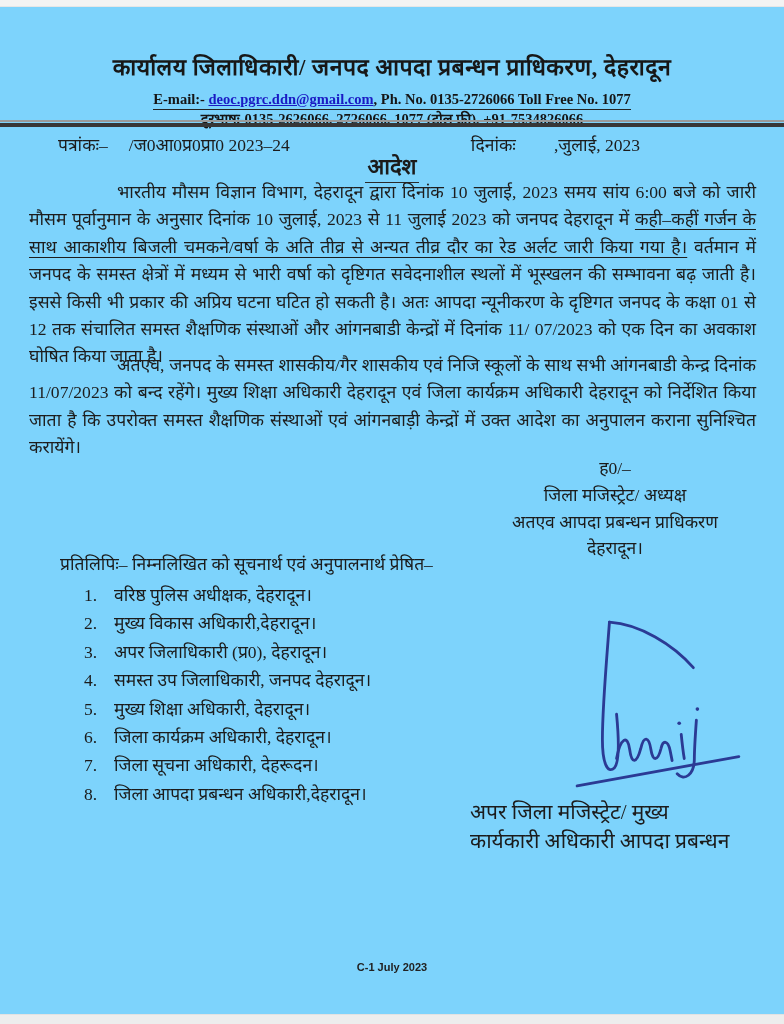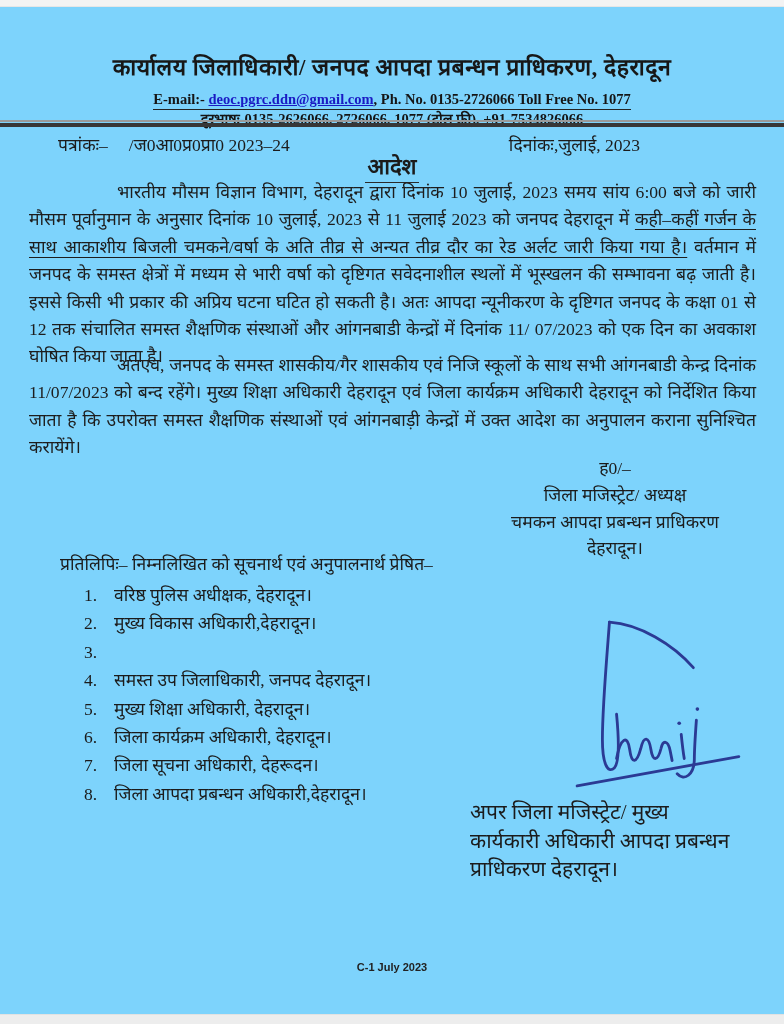--- a/index.html
+++ b/index.html
@@ -36,21 +36,21 @@
   .head-divider .rule-dark{height:4px;background:#373737;margin-top:1px;}
 
   .ref-row{
     position:absolute;top:132px;left:0;width:668px;
     display:flex;align-items:baseline;
     padding:0 28px 0 58px;box-sizing:border-box;
     font-size:17.5px;font-weight:500;
   }
   .ref-number{margin-left:21px;}
   .date-label{margin-left:auto;}
-  .date-value{}
+  .date-value{margin-left:38px;}
 
   .order-heading{
     position:absolute;top:150px;left:0;width:784px;text-align:center;
     font-size:22px;font-weight:bold;
   }
   .order-heading span{display:inline-block;border-bottom:1.8px solid #2a2a2a;padding:0 2px 2px;}
 
   .body-para{
     position:absolute;left:29px;width:727px;
     font-size:17.6px;line-height:27.4px;text-align:justify;
@@ -114,37 +114,38 @@
     <span>आदेश</span>
   </div>
 
   <div class="body-para" id="para1"><span>भारतीय मौसम विज्ञान विभाग, देहरादून द्वारा दिनांक 10 जुलाई, 2023 समय सांय 6:00 बजे को जारी मौसम पूर्वानुमान के अनुसार दिनांक 10 जुलाई, 2023 से 11 जुलाई 2023 को जनपद देहरादून में </span><span class="alert-underline">कही–कहीं गर्जन के साथ आकाशीय बिजली चमकने/वर्षा के अति तीव्र से अन्यत तीव्र दौर का रेड अर्लट जारी किया गया है।</span><span> वर्तमान में जनपद के समस्त क्षेत्रों में मध्यम से भारी वर्षा को दृष्टिगत सवेदनाशील स्थलों में भूस्खलन की सम्भावना बढ़ जाती है। इससे किसी भी प्रकार की अप्रिय घटना घटित हो सकती है। अतः आपदा न्यूनीकरण के दृष्टिगत जनपद के कक्षा 01 से 12 तक संचालित समस्त शैक्षणिक संस्थाओं और आंगनबाडी केन्द्रों में दिनांक 11/ 07/2023 को एक दिन का अवकाश घोषित किया जाता है।</span></div>
 
   <div class="body-para" id="para2">अतएव, जनपद के समस्त शासकीय/गैर शासकीय एवं निजि स्कूलों के साथ सभी आंगनबाडी केन्द्र दिनांक 11/07/2023 को बन्द रहेंगे। मुख्य शिक्षा अधिकारी देहरादून एवं जिला कार्यक्रम अधिकारी देहरादून को निर्देशित किया जाता है कि उपरोक्त समस्त शैक्षणिक संस्थाओं एवं आंगनबाड़ी केन्द्रों में उक्त आदेश का अनुपालन कराना सुनिश्चित करायेंगे।</div>
 
   <div class="signoff-block">
     <div>ह0/–</div>
     <div>जिला मजिस्ट्रेट/ अध्यक्ष</div>
-    <div>चमकन आपदा प्रबन्धन प्राधिकरण</div>
+    <div>अतएव आपदा प्रबन्धन प्राधिकरण</div>
     <div>देहरादून।</div>
   </div>
 
   <div class="copy-section">
     <div class="copy-heading">प्रतिलिपिः– निम्नलिखित को सूचनार्थ एवं अनुपालनार्थ प्रेषित–</div>
     <ol class="copy-list">
       <li>
         <span class="li-num">1.</span>
         <span>वरिष्ठ पुलिस अधीक्षक, देहरादून।</span>
       </li>
       <li>
         <span class="li-num">2.</span>
         <span>मुख्य विकास अधिकारी,देहरादून।</span>
       </li>
       <li>
         <span class="li-num">3.</span>
+        <span>अपर जिलाधिकारी (प्र0), देहरादून।</span>
       </li>
       <li>
         <span class="li-num">4.</span>
         <span>समस्त उप जिलाधिकारी, जनपद देहरादून।</span>
       </li>
       <li>
         <span class="li-num">5.</span>
         <span>मुख्य शिक्षा अधिकारी, देहरादून।</span>
       </li>
       <li>
@@ -173,19 +174,18 @@
     </g>
     <g fill="#2b3a94" stroke="none">
       <circle cx="109" cy="116" r="1.8"></circle>
       <circle cx="127" cy="102" r="1.8"></circle>
     </g>
   </svg>
 
   <div class="designation-block">
     <div>अपर जिला मजिस्ट्रेट/ मुख्य</div>
     <div>कार्यकारी अधिकारी आपदा प्रबन्धन</div>
-    <div>प्राधिकरण देहरादून।</div>
   </div>
 
   <div class="doc-footer">C-1 July 2023</div>
 
   <div class="scan-strip-bottom"></div>
 </div>
 
 </body></html>

